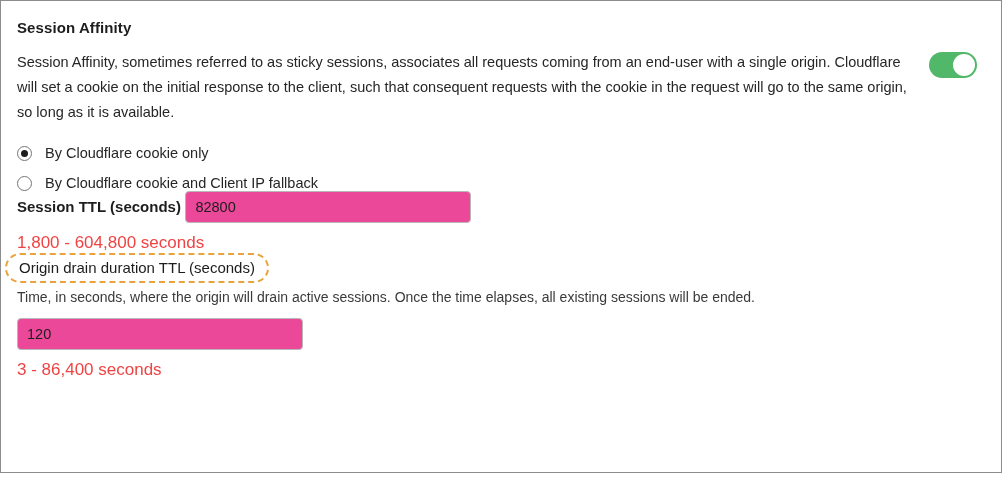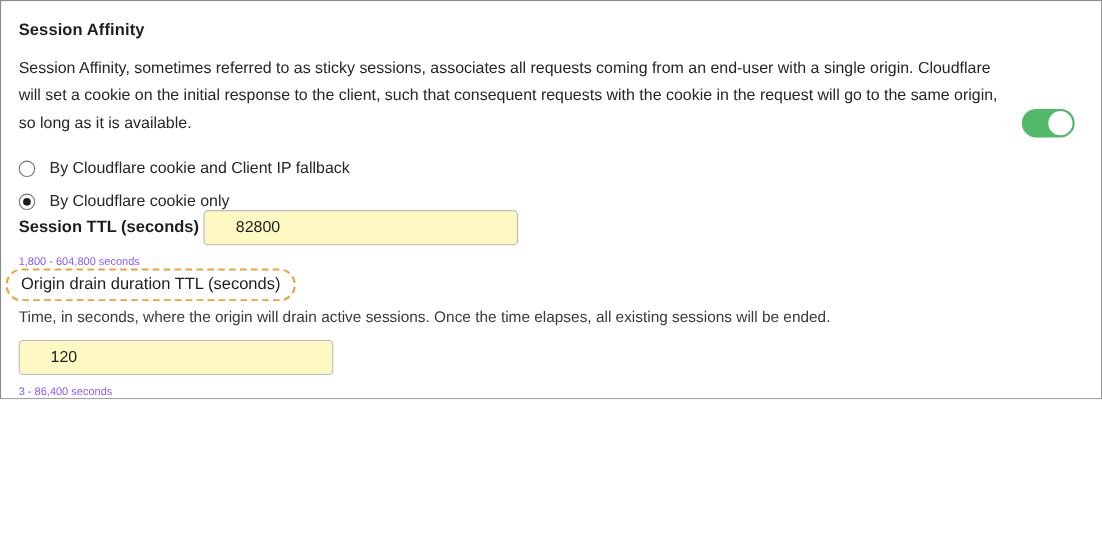--- a/index.html
+++ b/index.html
@@ -7,21 +7,21 @@
     padding: 0;
     background: #ffffff;
   }
   body {
     font-family: "Liberation Sans", sans-serif;
     -webkit-font-smoothing: antialiased;
   }
   .screenshot {
     position: relative;
     width: 1002px;
-    height: 363px;
+    height: 473px;
     box-sizing: border-box;
     background: #ffffff;
     border: 1px solid #8c8c8c;
     overflow: hidden;
   }
   .panel {
     position: absolute;
     left: 0;
     top: 0;
     right: 0;
@@ -31,21 +31,21 @@
   }
   .section-title {
     font-size: 15px;
     font-weight: bold;
     color: #1d1d1d;
     letter-spacing: 0.1px;
     margin: 0 0 14px 0;
   }
   .desc-row {
     display: flex;
-    align-items: flex-end;
+    align-items: flex-start;
     justify-content: space-between;
   }
   .description {
     font-size: 14.5px;
     line-height: 25px;
     color: #262626;
     max-width: 890px;
     margin: 0;
   }
   .toggle {
@@ -128,30 +128,30 @@
     color: #3a3a3a;
     margin: 0 0 11px 0;
     line-height: 20px;
   }
   .text-input {
     width: 286px;
     height: 32px;
     box-sizing: border-box;
     border: 1px solid #b8b8b8;
     border-radius: 4px;
-    padding: 0 28px;
+    padding: 0 9px;
     font-family: "Liberation Sans", sans-serif;
     font-size: 14.5px;
     color: #1d1d1d;
-    background: #fef9c3;
+    background: #ec4899;
     outline: none;
   }
   .field-hint {
-    font-size: 10px;
-    color: #8b5cf6;
+    font-size: 17px;
+    color: #ef4444;
     margin: 10px 0 0 0;
   }
   .gap-small { margin-top: 0; }
 </style>
 </head>
 <body>
 
 <div class="screenshot">
   <div class="panel">
 
@@ -159,26 +159,26 @@
 
     <div class="desc-row">
       <p class="description">Session Affinity, sometimes referred to as sticky sessions, associates all requests coming from an end-user with a single origin. Cloudflare will set a cookie on the initial response to the client, such that consequent requests with the cookie in the request will go to the same origin, so long as it is available.</p>
       <div class="toggle">
         <div class="knob"></div>
       </div>
     </div>
 
     <div class="radio-list">
       <div class="radio-row">
+        <span class="radio checked"></span>
+        <span class="radio-label">By Cloudflare cookie only</span>
+      </div>
+      <div class="radio-row">
         <span class="radio"></span>
         <span class="radio-label">By Cloudflare cookie and Client IP fallback</span>
-      </div>
-      <div class="radio-row">
-        <span class="radio checked"></span>
-        <span class="radio-label">By Cloudflare cookie only</span>
       </div>
     </div>
 
     <div class="field-group">
       <div class="field-label">Session TTL (seconds)</div>
       <input class="text-input" type="text" value="82800" style="">
       <p class="field-hint">1,800 - 604,800 seconds</p>
     </div>
 
     <div class="field-group gap-small">

